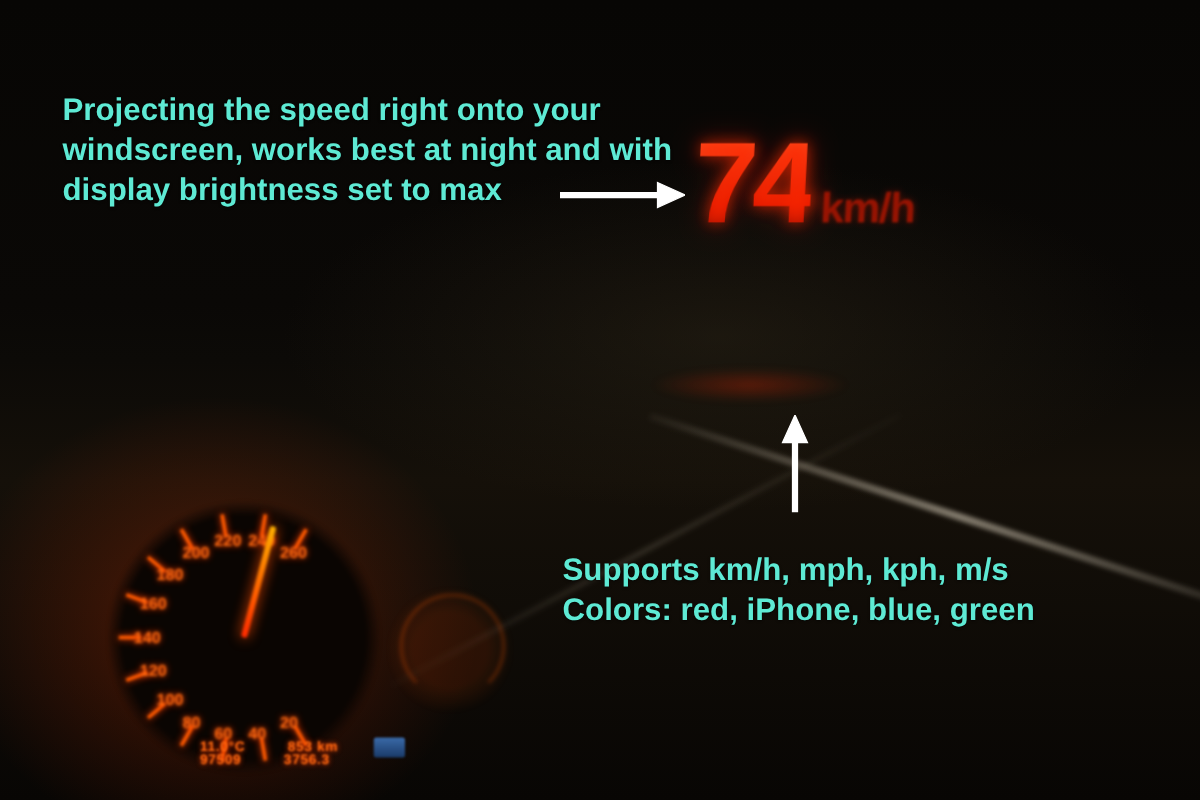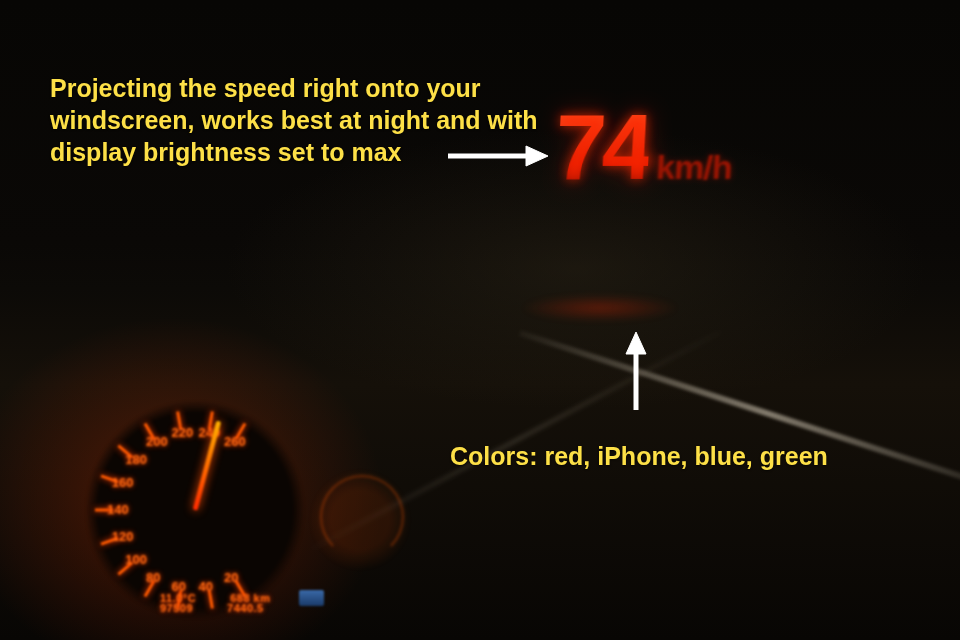--- a/index.html
+++ b/index.html
@@ -151,21 +151,21 @@
       color: #d01800;
       text-shadow: 0 0 6px rgba(200,30,0,0.6);
       opacity: 0.7;
       filter: blur(0.8px);
       letter-spacing: -1px;
     }
 
     
     .caption {
       position: absolute;
-      color: #fde047;
+      color: #5eead4;
       font-weight: 700;
       font-size: 25px;
       line-height: 1.28;
       text-shadow: 0 1px 2px rgba(0,0,0,0.6);
     }
     .caption-top { left: 50px; top: 72px; width: 520px; }
     .caption-bottom { left: 450px; top: 418px; width: 480px; }
 
     .arrow {
       position: absolute;
@@ -227,36 +227,37 @@
       <div class="num" style="left: 128.545px; top: 40.185px;">240</div>
       <div class="tick" style="transform: translate(-50%, -100px) rotate(30deg);"></div>
       <div class="num" style="left: 154px; top: 49.45px;">260</div>
     </div>
   <div class="needle"></div>
 </div>
 <div class="gauge2"></div>
 
 <div class="info-cluster">
   <span class="info-box info-red">11.0°C</span>
-  <span class="info-box info-red">688 km</span>
+  <span class="info-box info-red">853 km</span>
   <span class="info-box info-blue">&nbsp;&nbsp;&nbsp;&nbsp;</span>
 </div>
 <div class="info-cluster" style="left:155px; top:600px">
   <span class="info-box info-red">97509</span>
-  <span class="info-box info-red">7440.5</span>
+  <span class="info-box info-red">3756.3</span>
 </div>
 
 <div class="caption caption-top">Projecting the speed right onto your windscreen, works best at night and with display brightness set to max</div>
 
 <svg class="arrow arrow-right" width="100" height="24" viewBox="0 0 100 24">
   <line x1="0" y1="12" x2="82" y2="12" stroke-width="5"></line>
   <polygon points="78,2 100,12 78,22"></polygon>
 </svg>
 
 <svg class="arrow arrow-up" width="24" height="78" viewBox="0 0 24 78">
   <line x1="12" y1="78" x2="12" y2="18" stroke-width="5"></line>
   <polygon points="2,22 12,0 22,22"></polygon>
 </svg>
 
 <div class="caption caption-bottom">
   <div style="height:22px"></div>
+  <div>Supports km/h, mph, kph, m/s</div>
   <div>Colors: red, iPhone, blue, green</div>
 </div>
 
 </body></html>

